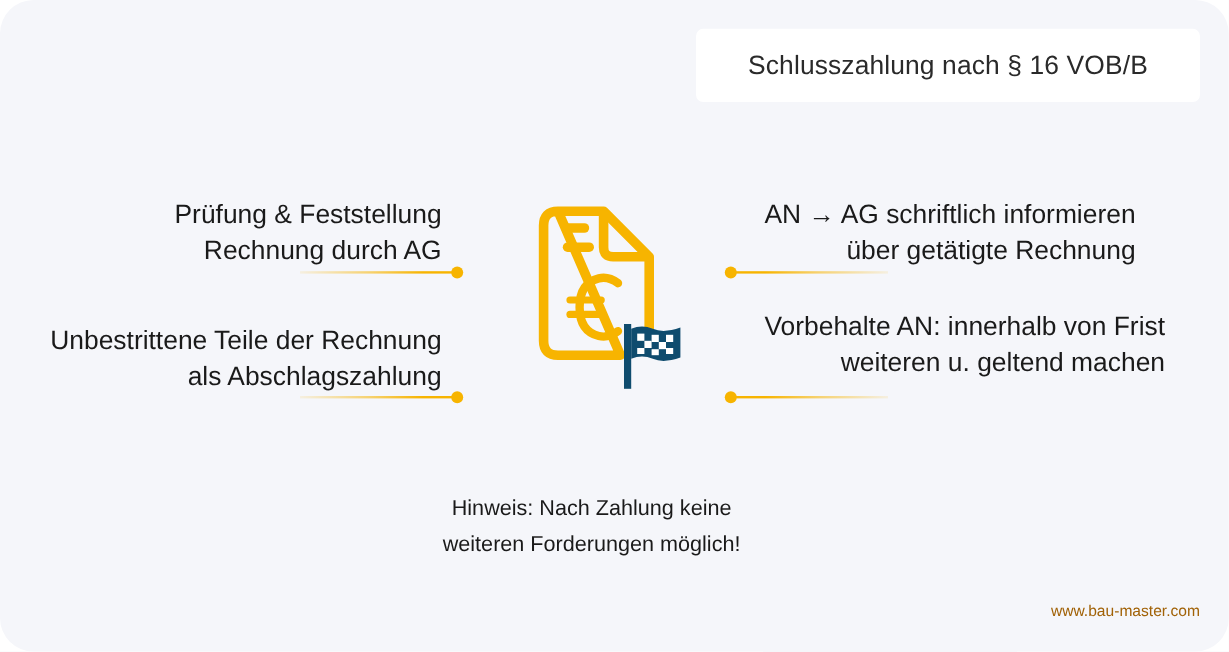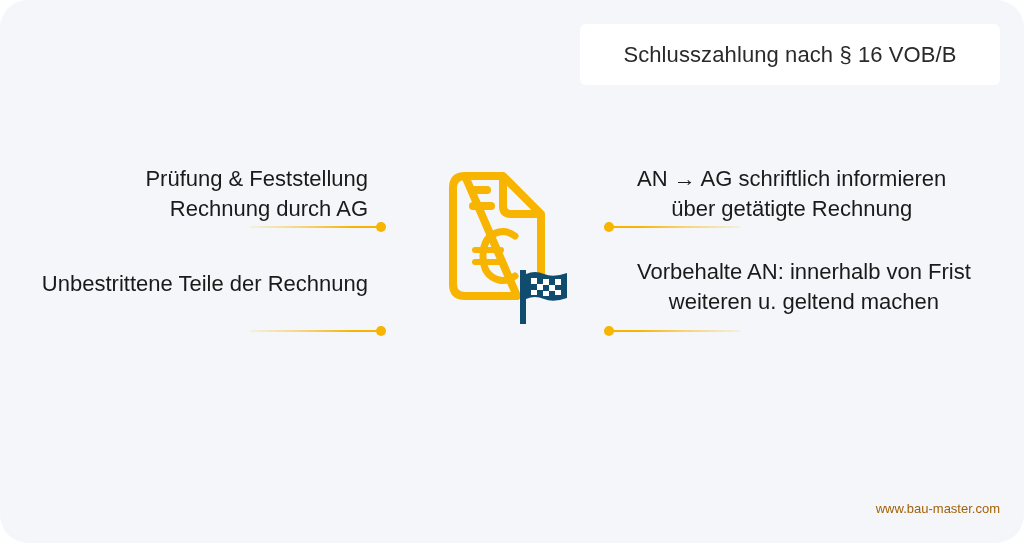--- a/index.html
+++ b/index.html
@@ -14,21 +14,21 @@
   .title-box {
     position: absolute; left: 580px; top: 24px; width: 420px; height: 61px;
     background: #ffffff; border-radius: 6px;
     display: flex; align-items: center; justify-content: center;
   }
   .title-box span { font-size: 22px; color: #2a2a2a; letter-spacing: 0.1px; }
   .label {
     position: absolute; font-size: 22px; line-height: 30px; color: #1a1a1a;
   }
   .label.left { text-align: right; }
-  .label.right { text-align: center; }
+  .label.right { text-align: right; }
   .label div { white-space: nowrap; }
   .connector { position: absolute; height: 2px; }
   .connector.left { background: linear-gradient(to right, rgba(247,180,0,0.1), rgba(247,180,0,0.55) 45%, #f7b400 80%); }
   .connector.right { background: linear-gradient(to left, rgba(247,180,0,0.1), rgba(247,180,0,0.55) 45%, #f7b400 80%); }
   .dot {
     position: absolute; width: 10px; height: 10px; border-radius: 50%; background: #f7b400;
   }
   .icon-wrap { position: absolute; left: 445px; top: 170px; width: 130px; height: 160px; }
   .note {
     position: absolute; left: 330px; top: 408px; width: 326px; text-align: center;
@@ -49,20 +49,21 @@
 
   <div class="label left" style="right:656px; top:164px;">
     <div>Prüfung &amp; Feststellung</div>
     <div>Rechnung durch AG</div>
   </div>
   <div class="connector left" style="left:250px; top:226px; width:128px;"></div>
   <div class="dot" style="left:376px; top:222px;"></div>
 
   <div class="label left" style="right:656px; top:269px;">
     <div>Unbestrittene Teile der Rechnung</div>
+    <div>als Abschlagszahlung</div>
   </div>
   <div class="connector left" style="left:250px; top:330px; width:128px;"></div>
   <div class="dot" style="left:376px; top:326px;"></div>
 
   <div class="label right" style="left:637px; top:164px;">
     <div>AN → AG schriftlich informieren</div>
     <div>über getätigte Rechnung</div>
   </div>
   <div class="dot" style="left:604px; top:222px;"></div>
   <div class="connector right" style="left:612px; top:226px; width:128px;"></div>
@@ -96,15 +97,19 @@
         <rect x="110" y="109" width="6" height="6" fill="#ffffff"></rect>
         <rect x="92" y="114" width="6" height="6" fill="#ffffff"></rect>
         <rect x="104" y="115" width="6" height="6" fill="#ffffff"></rect>
         <rect x="86" y="120" width="6" height="5" fill="#ffffff"></rect>
         <rect x="98" y="121" width="6" height="5" fill="#ffffff"></rect>
         <rect x="110" y="120" width="6" height="5" fill="#ffffff"></rect>
       </g>
     </svg>
   </div>
 
+  <div class="note">
+    <div>Hinweis: Nach Zahlung keine</div>
+    <div>weiteren Forderungen möglich!</div>
+  </div>
 
   <div class="footer">www.bau-master.com</div>
 </div>
 
 </body></html>

